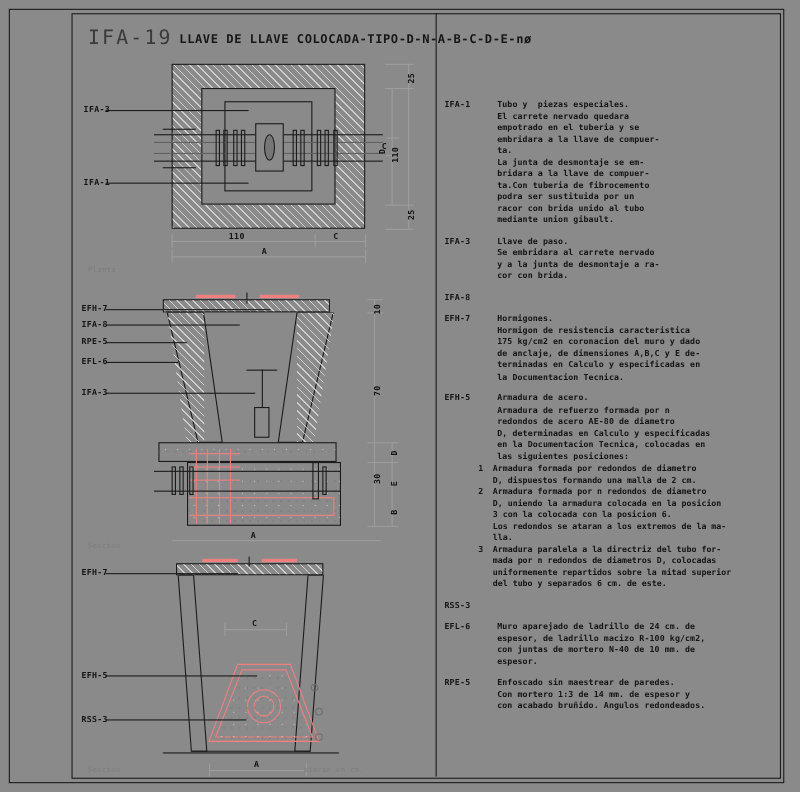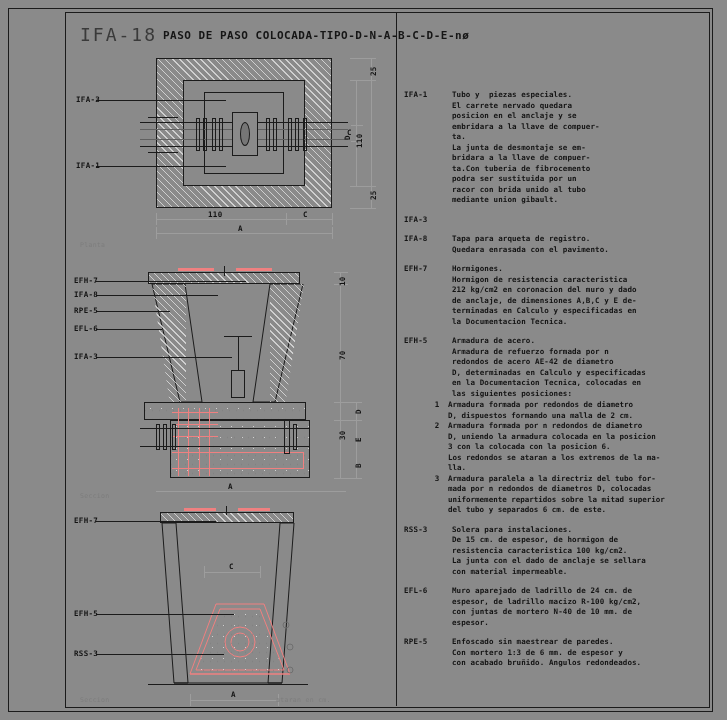--- a/index.html
+++ b/index.html
@@ -54,22 +54,22 @@
 </style>
 </head>
 <body>
 
 <div id="sheet">
 
   <div class="border-outer"></div>
   <div class="border-inner"></div>
   <div class="vdiv"></div>
 
-  <div class="title-main">IFA-18</div>
-  <div class="title-sub">PASO DE PASO COLOCADA-TIPO-D-N-A-B-C-D-E-nø</div>
+  <div class="title-main">IFA-19</div>
+  <div class="title-sub">LLAVE DE LLAVE COLOCADA-TIPO-D-N-A-B-C-D-E-nø</div>
 
   <div>
 
     <div class="box" style="left:156px;top:58px;width:176px;height:150px;"></div>
     <div class="hatch" style="left:157px;top:59px;width:174px;height:148px;"></div>
 
     <div class="box" style="left:183px;top:80px;width:122px;height:106px;background:#8a8a8a;"></div>
 
     <div class="box" style="left:204px;top:92px;width:80px;height:82px;background:#8a8a8a;"></div>
 
@@ -255,56 +255,58 @@
     <span class="faint" style="left:80px;top:696px;">Seccion</span>
     <span class="faint" style="left:276px;top:696px;">ataran en cm.</span>
   </div>
 
   <div class="spec">
 
     <div class="spec-row">
       <div class="spec-code">IFA-1</div>
       <div class="spec-body">Tubo y  piezas especiales.
 El carrete nervado quedara
-posicion en el anclaje y se
+empotrado en el tuberia y se
 embridara a la llave de compuer-
 ta.
 La junta de desmontaje se em-
 bridara a la llave de compuer-
 ta.Con tuberia de fibrocemento
 podra ser sustituida por un
 racor con brida unido al tubo
 mediante union gibault.</div>
     </div>
 
     <div class="spec-row">
       <div class="spec-code">IFA-3</div>
+      <div class="spec-body">Llave de paso.
+Se embridara al carrete nervado
+y a la junta de desmontaje a ra-
+cor con brida.</div>
     </div>
 
     <div class="spec-row">
       <div class="spec-code">IFA-8</div>
-      <div class="spec-body">Tapa para arqueta de registro.
-Quedara enrasada con el pavimento.</div>
     </div>
 
     <div class="spec-row">
       <div class="spec-code">EFH-7</div>
       <div class="spec-body">Hormigones.
 Hormigon de resistencia caracteristica
-212 kg/cm2 en coronacion del muro y dado
+175 kg/cm2 en coronacion del muro y dado
 de anclaje, de dimensiones A,B,C y E de-
 terminadas en Calculo y especificadas en
 la Documentacion Tecnica.</div>
     </div>
 
     <div class="spec-row">
       <div class="spec-code">EFH-5</div>
       <div class="spec-body">Armadura de acero.
 Armadura de refuerzo formada por n
-redondos de acero AE-42 de diametro
+redondos de acero AE-80 de diametro
 D, determinadas en Calculo y especificadas
 en la Documentacion Tecnica, colocadas en
 las siguientes posiciones:</div>
     </div>
     <div class="spec-indent" style="margin-top:-8px;margin-bottom:9px;">
       <div class="spec-num-row">
         <div class="spec-num">1</div>
         <div class="spec-num-body">Armadura formada por redondos de diametro
 D, dispuestos formando una malla de 2 cm.</div>
       </div>
@@ -320,37 +322,32 @@
         <div class="spec-num">3</div>
         <div class="spec-num-body">Armadura paralela a la directriz del tubo for-
 mada por n redondos de diametros D, colocadas
 uniformemente repartidos sobre la mitad superior
 del tubo y separados 6 cm. de este.</div>
       </div>
     </div>
 
     <div class="spec-row">
       <div class="spec-code">RSS-3</div>
-      <div class="spec-body">Solera para instalaciones.
-De 15 cm. de espesor, de hormigon de
-resistencia caracteristica 100 kg/cm2.
-La junta con el dado de anclaje se sellara
-con material impermeable.</div>
     </div>
 
     <div class="spec-row">
       <div class="spec-code">EFL-6</div>
       <div class="spec-body">Muro aparejado de ladrillo de 24 cm. de
 espesor, de ladrillo macizo R-100 kg/cm2,
 con juntas de mortero N-40 de 10 mm. de
 espesor.</div>
     </div>
 
     <div class="spec-row">
       <div class="spec-code">RPE-5</div>
       <div class="spec-body">Enfoscado sin maestrear de paredes.
-Con mortero 1:3 de 6 mm. de espesor y
+Con mortero 1:3 de 14 mm. de espesor y
 con acabado bruñido. Angulos redondeados.</div>
     </div>
 
   </div>
 
 </div>
 
 </body></html>

